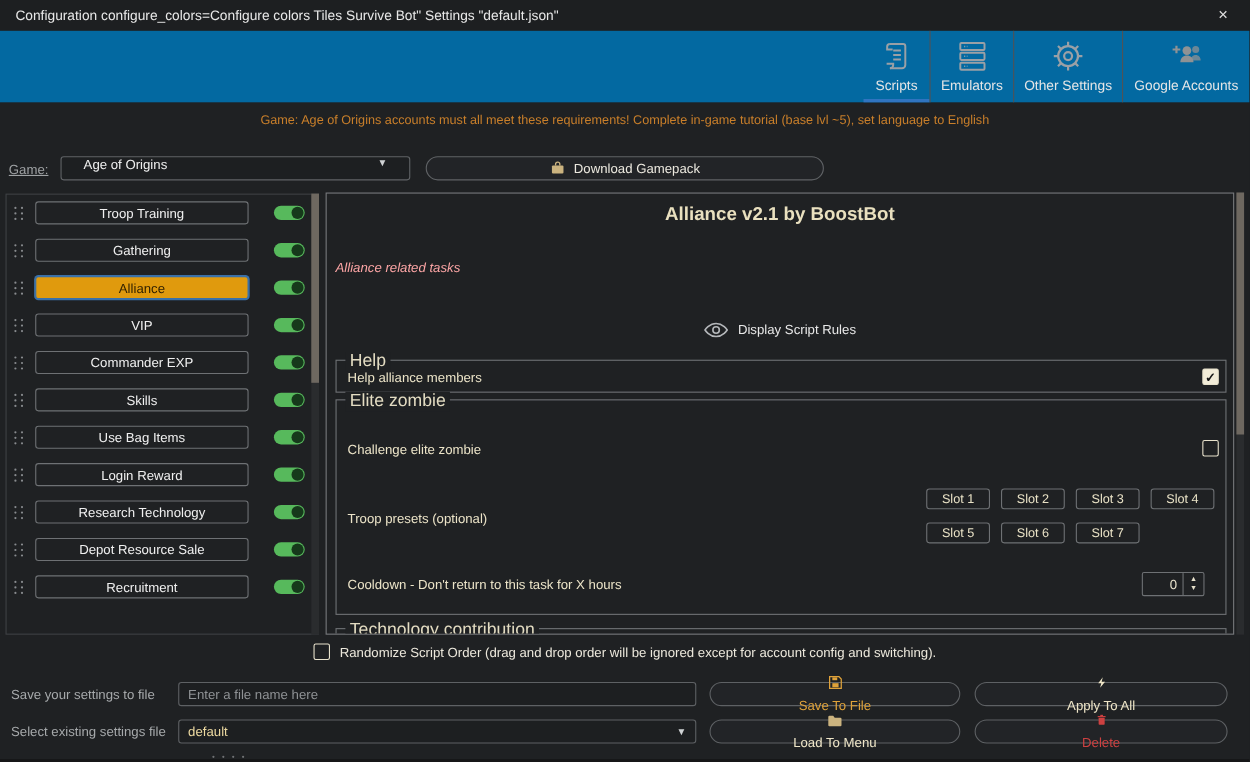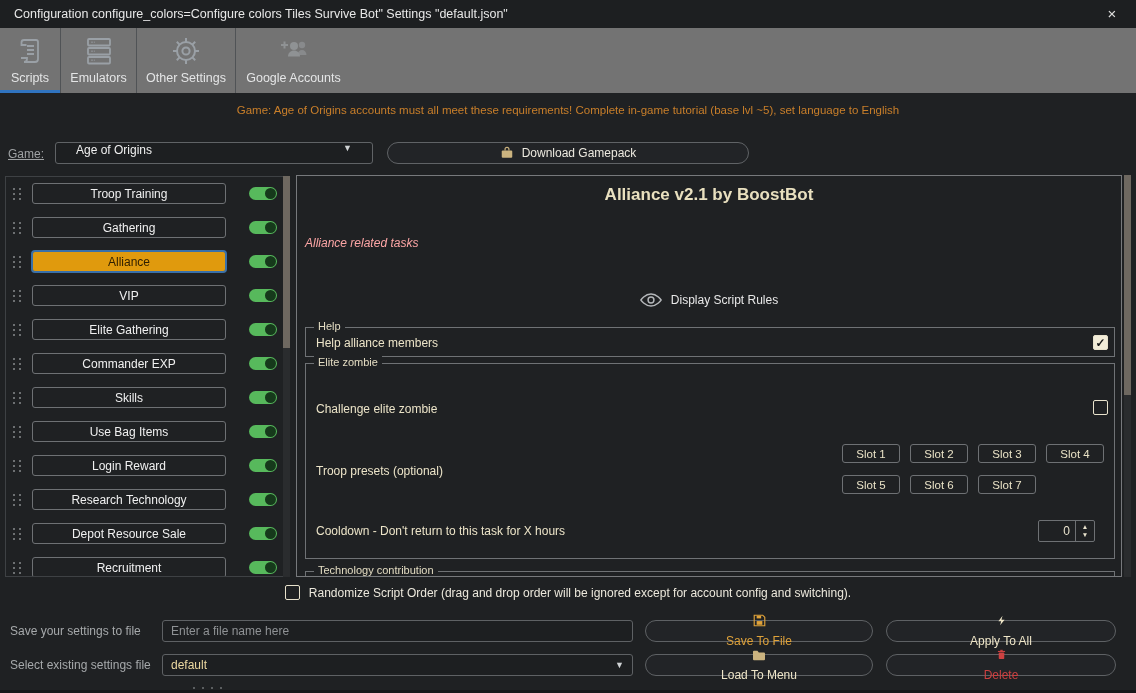--- a/index.html
+++ b/index.html
@@ -8,21 +8,21 @@
     position:relative; overflow:hidden;
     background:#1f2123; color:#ececec;
     font-family:"Liberation Sans", sans-serif; font-size:12px;
   }
   
   .titlebar { position:absolute; left:0; top:0; width:1136px; height:28px; background:#1d1f21; }
   .titlebar .title { position:absolute; left:14px; top:7px; font-size:12.5px; color:#e8e8e8; white-space:nowrap; }
   .close-btn { position:absolute; right:12px; top:4px; width:24px; height:20px; text-align:center;
     font-size:15px; color:#e0e0e0; line-height:20px; cursor:default; }
   
-  .tabstrip { position:absolute; left:0; top:28px; width:1136px; height:65px; background:#737373; display:flex; }
+  .tabstrip { position:absolute; left:0; top:28px; width:1136px; height:65px; background:#0369a1; display:flex;justify-content:flex-end; }
   .tab { position:relative; display:flex; flex-direction:column; align-items:center; justify-content:flex-end;
     padding:4px 0 8px; }
   .tab-scripts { width:60px; } .tab-emulators { width:76px; } .tab-other { width:99px; } .tab-google { width:116px; }
   .tab + .tab { border-left:1px solid #505356; }
   .tab .tab-icon { height:34px; display:flex; align-items:center; justify-content:center; margin-bottom:3px; }
   .tab .tab-label { font-size:12.5px; color:#e4e5e6; white-space:nowrap; }
   .tab.active::after { content:""; position:absolute; left:0; right:0; bottom:0; height:3px; background:#3074c0; }
   
   .warning { position:absolute; left:0; top:104px; width:1136px; text-align:center;
     color:#c97f2a; font-size:11.5px; }
@@ -59,21 +59,21 @@
   
   .main-panel { position:absolute; left:296px; top:175px; width:826px; height:402px;
     border:1px solid #77797c; overflow:hidden; }
   .panel-title { position:absolute; left:0; top:9px; width:100%; text-align:center;
     font-size:17px; font-weight:bold; color:#e9e0bf; }
   .panel-desc { position:absolute; left:8px; top:60px; color:#fca5a5;font-style:italic; }
   .display-rules { position:absolute; left:0; top:116px; width:100%; display:flex; align-items:center;
     justify-content:center; gap:9px; color:#e8e8e8; }
   .group { position:absolute; border:1px solid #6f7275; }
   .group .legend { position:absolute; top:-8px; left:8px; background:#1f2123; padding:0 4px;
-    font-size:11px; color:#e3dcc2; }
+    font-size:16px; color:#e3dcc2; }
   .group-help { left:8px; top:151px; width:810px; height:30px; }
   .group-help .row { display:flex; align-items:center; margin-top:7px; padding:0 6px 0 10px; }
   .group-help .row .lbl { flex:1; color:#ece4c8; }
   .group-ez { left:8px; top:187px; width:810px; height:196px; }
   .ez-challenge-lbl { position:absolute; left:10px; top:38px; color:#ece4c8; }
   .ez-challenge-chk { position:absolute; right:6px; top:36px; }
   .slots-wrap { position:absolute; top:80px; right:6px; width:266px; display:flex; flex-wrap:wrap;
     gap:12px 10px; }
   .slot-btn { width:58px; height:19px; border:1px solid #6e7174; border-radius:3px; background:transparent;
     color:#e9e2c6; font-size:11.5px; display:flex; align-items:center; justify-content:center; }
@@ -246,34 +246,20 @@
         <i></i>
         <i></i>
         <i></i>
       </span>
       <span class="side-btn">VIP</span>
       <span class="toggle on">
         <span class="knob"></span>
       </span>
     </div>
 
-    <div class="script-row">
-      <span class="drag-dots">
-        <i></i>
-        <i></i>
-        <i></i>
-        <i></i>
-        <i></i>
-        <i></i>
-      </span>
-      <span class="side-btn">Elite Gathering</span>
-      <span class="toggle on">
-        <span class="knob"></span>
-      </span>
-    </div>
 
     <div class="script-row">
       <span class="drag-dots">
         <i></i>
         <i></i>
         <i></i>
         <i></i>
         <i></i>
         <i></i>
       </span>

